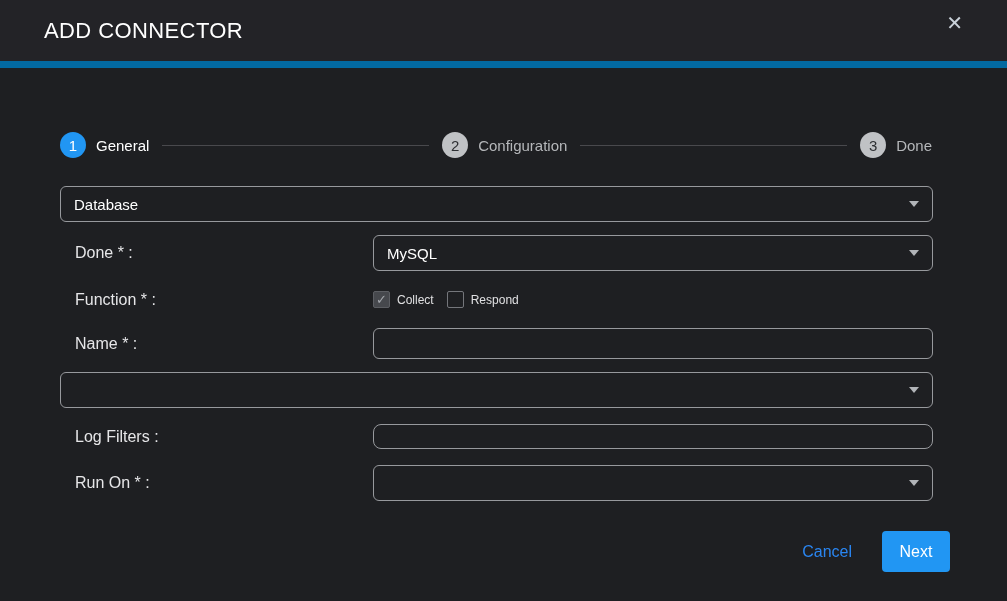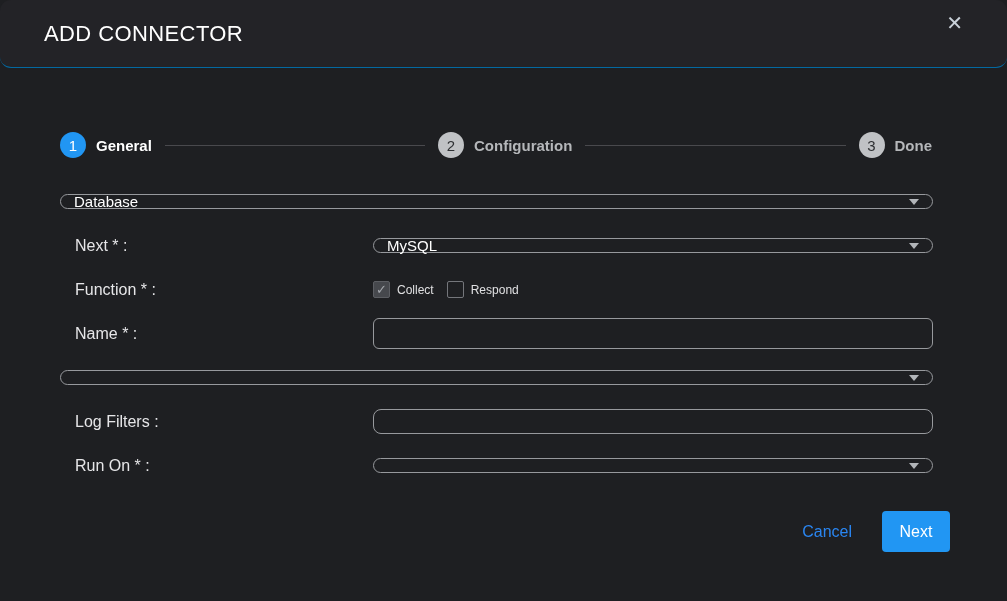--- a/index.html
+++ b/index.html
@@ -12,26 +12,25 @@
   .dialog {
     width: 1007px; height: 601px;
     background: #1e1f22;
     display: flex; flex-direction: column;
     box-sizing: border-box;
   }
   
   .header {
     flex: 0 0 68px;
     background: #232327;
-    border-bottom: 1px solid #0369a1;
+    border-bottom: 7px solid #0369a1;
     position: relative;
     display: flex; align-items: center;
     padding: 0 44px;
     box-sizing: border-box;
-    border-radius: 11px;
   }
   .title {
     color: #ffffff;
     font-size: 22px;
     letter-spacing: 0.4px;
   }
   .close {
     position: absolute;
     top: 13px; right: 44px;
     color: #c9d1d9;
@@ -49,21 +48,21 @@
   .step { display: flex; align-items: center; }
   .step-circle {
     width: 26px; height: 26px;
     border-radius: 50%;
     display: flex; align-items: center; justify-content: center;
     font-size: 15px;
     flex: 0 0 auto;
   }
   .step.active .step-circle { background: #2196f3; color: #ffffff; }
   .step.upcoming .step-circle { background: #c0c2c5; color: #2e3033; }
-  .step-label { margin-left: 10px; font-size: 15px; white-space: nowrap; font-weight: bold; }
+  .step-label { margin-left: 10px; font-size: 15px; white-space: nowrap; }
   .step.active .step-label { color: #ffffff; }
   .step.upcoming .step-label { color: #b5b7ba; }
   .connector {
     flex: 1 1 auto;
     height: 1px;
     background: #49494d;
     margin: 0 13px;
   }
   
   .form { margin: 0 74px 0 60px; flex: 0 0 auto; }
@@ -76,24 +75,24 @@
     width: 313px;
     padding-left: 15px;
     box-sizing: border-box;
     color: #e6e6e8;
     font-size: 16px;
     white-space: pre;
     flex: 0 0 auto;
   }
   .control { flex: 1 1 auto; display: flex; align-items: center; }
   .select {
-    width: 100%; height: 15px;
+    width: 100%; height: 36px;
     box-sizing: border-box;
     border: 1px solid #97999d;
-    border-radius: 14px;
+    border-radius: 6px;
     background: transparent;
     color: #ffffff;
     font-size: 15px;
     padding: 0 13px;
     display: flex; align-items: center; justify-content: space-between;
     cursor: pointer;
   }
   .select-value { min-height: 1em; }
   .caret {
     width: 0; height: 0;
@@ -193,21 +192,21 @@
     <div class="row">
       <div class="control">
         <div class="select">
           <span class="select-value">Database</span>
           <span class="caret"></span>
         </div>
       </div>
     </div>
 
     <div class="row">
-      <div class="row-label">Next * :</div>
+      <div class="row-label">Done * :</div>
       <div class="control">
         <div class="select">
           <span class="select-value">MySQL</span>
           <span class="caret"></span>
         </div>
       </div>
     </div>
 
     <div class="row">
       <div class="row-label">Function * :</div>

